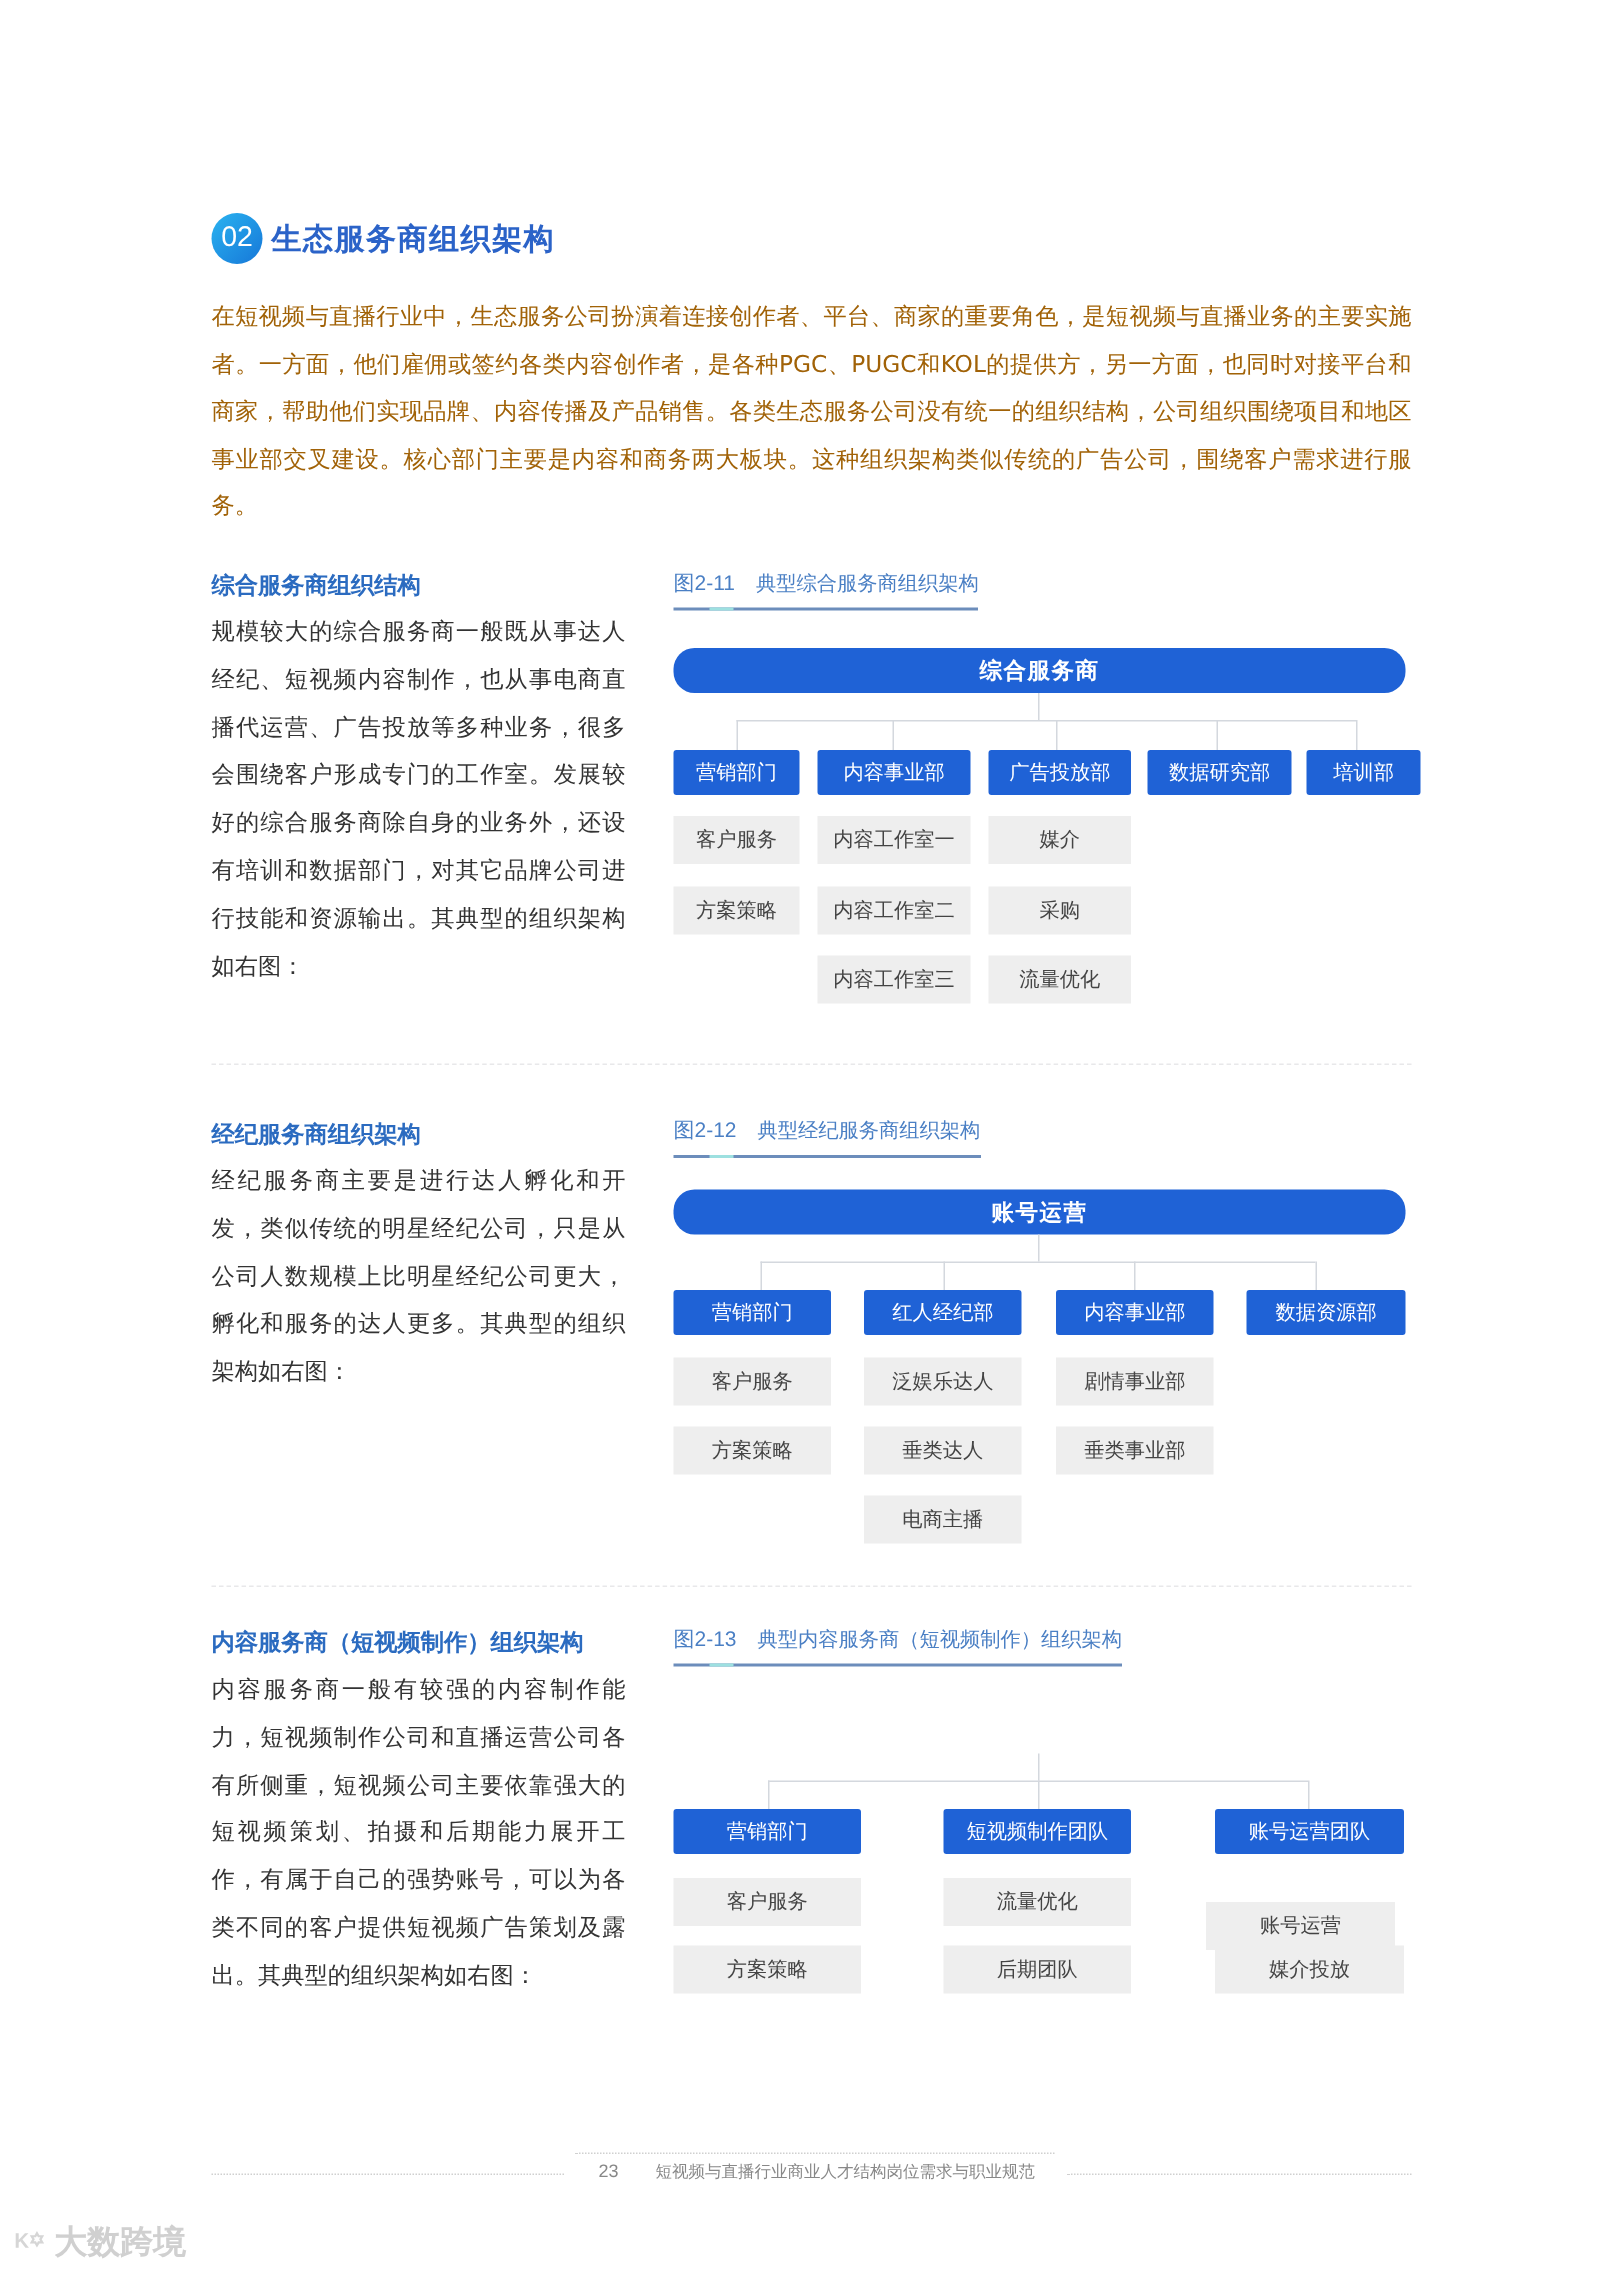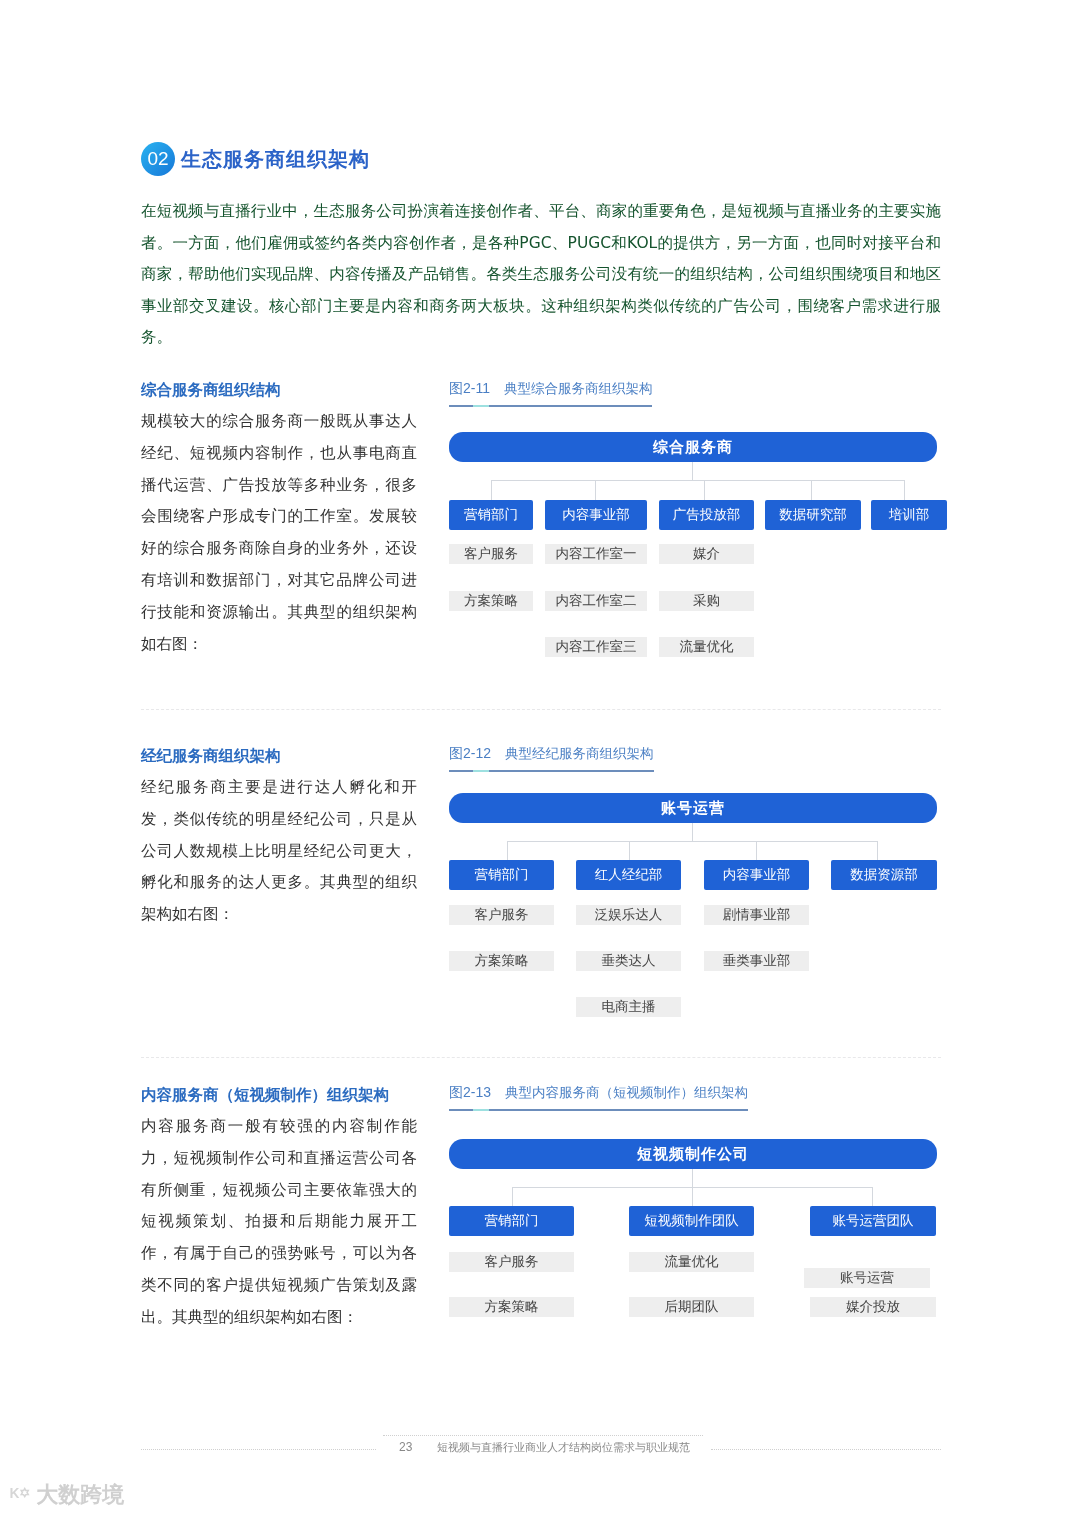--- a/index.html
+++ b/index.html
@@ -3,35 +3,35 @@
   <meta charset="utf-8">
   <style>
     * { box-sizing: border-box; margin: 0; padding: 0; }
     html, body { width: 1080px; height: 1516px; background: #ffffff; }
     body { position: relative; font-family: "DejaVu Sans", "Liberation Sans", sans-serif; color: #333333; overflow: hidden; }
 
     .section-head { position: absolute; left: 141px; top: 142px; display: flex; align-items: center; }
     .badge { width: 34px; height: 34px; border-radius: 50%; background: linear-gradient(135deg, #2ab3f0, #1677d8); color: #fff; font-family: "Liberation Sans", sans-serif; font-size: 19px; display: flex; align-items: center; justify-content: center; }
     .section-title { margin-left: 6px; font-size: 20px; font-weight: bold; color: #2b63c8; letter-spacing: 1px; }
 
-    .intro { position: absolute; left: 141px; top: 196px; width: 800px; font-size: 15.5px; line-height: 31.6px; color: #14532d; text-align: justify; }
+    .intro { position: absolute; left: 141px; top: 196px; width: 800px; font-size: 15.5px; line-height: 31.6px; color: #a16207; text-align: justify; }
 
     .sub-title { position: absolute; left: 141px; font-size: 15.5px; font-weight: bold; color: #2b6bc0; }
     .sub-text { position: absolute; left: 141px; width: 276px; font-size: 15.5px; line-height: 31.8px; color: #333; text-align: justify; }
 
     .caption { position: absolute; left: 449px; font-size: 13.5px; color: #4a7fc4; white-space: nowrap; }
     .caption .num { font-family: "Liberation Sans", sans-serif; font-size: 14px; margin-right: 14px; }
     .caption .uline { position: absolute; left: 0; bottom: -9px; height: 2px; background: #6c8dbb; right: 0; }
     .caption .uline::before { content: ""; position: absolute; left: 24px; width: 16px; height: 2px; background: #9de0e0; }
 
     .chart { position: absolute; left: 449px; width: 488px; }
     .root { position: absolute; left: 0; width: 100%; height: 30px; background: #1f62d6; color: #fff; font-size: 15px; font-weight: bold; border-radius: 14px; display: flex; align-items: center; justify-content: center; letter-spacing: 1px; }
     .line { position: absolute; background: #d4d8de; }
     .dept { position: absolute; height: 30px; background: #1f62d6; color: #fff; font-size: 13.5px; border-radius: 2px; display: flex; align-items: center; justify-content: center; }
-    .sub { position: absolute; height: 20px; background: #eeeeee; color: #444; font-size: 13.5px; display: flex; align-items: center; justify-content: center; }
+    .sub { position: absolute; height: 32px; background: #eeeeee; color: #444; font-size: 13.5px; display: flex; align-items: center; justify-content: center; }
 
     .divider { position: absolute; left: 141px; width: 800px; height: 0; border-top: 1px dashed #e8e8ea; }
 
     .footer { position: absolute; left: 141px; top: 1435px; width: 800px; height: 22px; }
     .footer .dots { position: absolute; top: 14px; height: 0; border-top: 1px dotted #d0d0d0; }
     .footer .tab { position: absolute; left: 242px; width: 320px; top: 0; height: 22px; border-top: 1px dotted #d0d0d0; }
     .footer-page { position: absolute; left: 258px; top: 5px; font-size: 12px; color: #888; font-family: "Liberation Sans", sans-serif; }
     .footer-title { position: absolute; left: 296px; top: 5px; font-size: 11px; color: #888; white-space: nowrap; }
 
     .watermark { position: absolute; left: 10px; top: 1480px; display: flex; align-items: center; color: #d0d0d0; font-size: 22px; font-weight: bold; }
@@ -117,21 +117,20 @@
 
 <div class="sub-title" style="top:1085px;">内容服务商（短视频制作）组织架构</div>
 <p class="sub-text" style="top:1111px;">内容服务商一般有较强的内容制作能力，短视频制作公司和直播运营公司各有所侧重，短视频公司主要依靠强大的短视频策划、拍摄和后期能力展开工作，有属于自己的强势账号，可以为各类不同的客户提供短视频广告策划及露出。其典型的组织架构如右图：</p>
 
 <div class="caption" style="top:1084px;">
   <span class="num">图2-13</span><span>典型内容服务商（短视频制作）组织架构</span>
   <div class="uline"></div>
 </div>
 
 <div class="chart" style="top:1139px; height:190px;">
-  <div class="root" style="top:0;">短视频制作公司</div>
   <div class="line" style="left:243px; top:30px; width:1px; height:18px;"></div>
   <div class="line" style="left:63px; top:48px; width:360px; height:1px;"></div>
   <div class="line" style="left:63px; top:48px; width:1px; height:19px;"></div>
   <div class="line" style="left:243px; top:48px; width:1px; height:19px;"></div>
   <div class="line" style="left:423px; top:48px; width:1px; height:19px;"></div>
 
   <div class="dept" style="left:0; top:67px; width:125px;">营销部门</div>
   <div class="dept" style="left:180px; top:67px; width:125px;">短视频制作团队</div>
   <div class="dept" style="left:361px; top:67px; width:126px;">账号运营团队</div>
 

